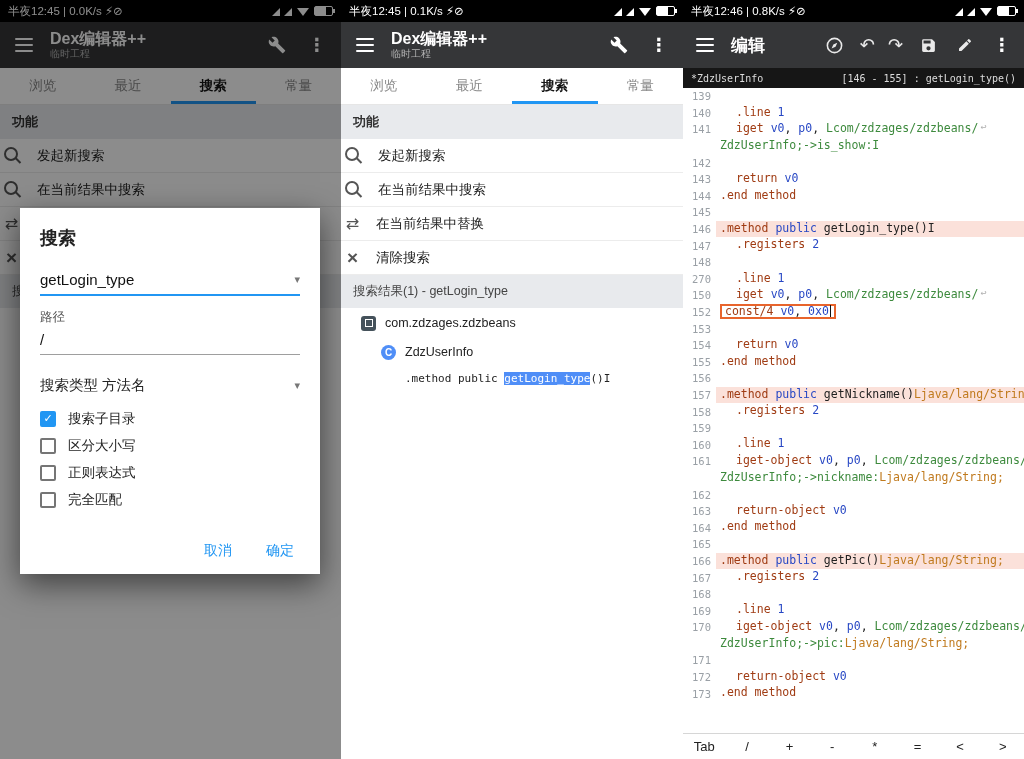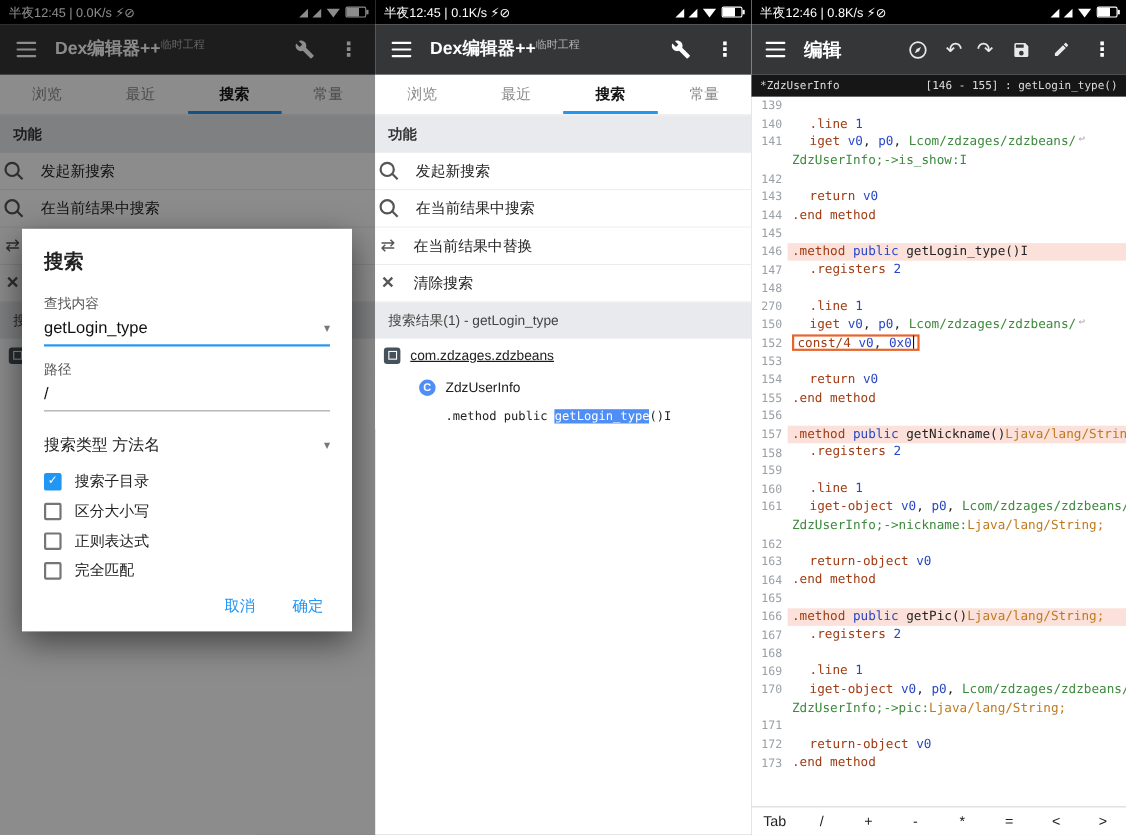--- a/index.html
+++ b/index.html
@@ -12,21 +12,21 @@
   .st-cluster{display:flex;align-items:flex-end;}
   .sig{width:0;height:0;border-left:8px solid transparent;border-bottom:8px solid #fff;margin-left:4px;}
   .wifi{width:0;height:0;border-left:6px solid transparent;border-right:6px solid transparent;border-top:8px solid #fff;margin-left:5px;}
   .batt{width:17px;height:8px;border:1px solid #fff;border-radius:2px;margin-left:5px;position:relative;background:linear-gradient(90deg,#fff 65%,transparent 65%);}
   .batt::after{content:"";position:absolute;right:-3px;top:1.5px;width:2px;height:4px;background:#fff;}
 
   
   .appbar{height:46px;background:#353638;display:flex;align-items:center;padding:0 12px;flex:none;}
   .iconbtn{display:flex;align-items:center;justify-content:center;min-width:24px;height:26px;cursor:pointer;color:#fff;}
   .hmb{width:18px;height:2px;background:#fff;border-radius:1px;box-shadow:0 -6px 0 #fff,0 6px 0 #fff;display:block;}
-  .titles{display:flex;margin-left:14px;line-height:1.15;}
+  .titles{display:flex;flex-direction:column;margin-left:14px;line-height:1.15;}
   .apptitle{color:#fff;font-size:16px;font-weight:bold;}
   .appsub{color:#b3b3b3;font-size:10px;}
   .appbar-actions{margin-left:auto;display:flex;align-items:center;gap:16px;}
   .dots{font-size:18px;color:#fff;font-weight:bold;}
 
   
   .tabs{height:36px;display:flex;background:#fff;flex:none;border-bottom:1px solid #e6e6e6;}
   .tab{flex:1;display:flex;align-items:center;justify-content:center;font-size:13.5px;color:#8a8a8a;cursor:pointer;}
   .tab.active{color:#141414;font-weight:bold;box-shadow:inset 0 -3px 0 #2196f3;}
 
@@ -34,21 +34,21 @@
   .secheader{background:#e8eaed;padding:8px 12px;font-size:13px;font-weight:bold;color:#333;flex:none;}
   .secheader.results{font-weight:normal;font-size:12.5px;color:#444;}
   .item{height:33px;display:flex;align-items:center;padding:0 4px;gap:16px;border-bottom:1px solid #ececec;font-size:13.5px;color:#222;background:#fff;cursor:pointer;flex:none;}
   .ic-search{width:10px;height:10px;border:2px solid #555;border-radius:50%;position:relative;flex:none;margin:0 3px 3px 0;}
   .ic-search::after{content:"";position:absolute;width:2px;height:7px;background:#555;right:-3px;bottom:-5px;transform:rotate(-45deg);}
   .ic-text{font-size:16px;color:#555;width:15px;text-align:center;flex:none;line-height:1;}
   .ic-clear{font-size:19px;font-weight:bold;}
 
   
   .trow{display:flex;align-items:center;gap:9px;cursor:pointer;background:#fff;}
-  .t0{height:30px;padding-left:8px;text-decoration:underline;}
+  .t0{height:30px;padding-left:20px;}
   .t1{height:28px;padding-left:40px;}
   .t2{height:24px;padding-left:64px;}
   .pkgicon{width:15px;height:15px;background:#45525b;border-radius:3px;display:flex;align-items:center;justify-content:center;flex:none;}
   .pkginner{width:6px;height:6px;border:1.5px solid #fff;display:block;}
   .clsicon{width:15px;height:15px;background:#4f8ef7;border-radius:50%;color:#fff;font-size:10px;font-weight:bold;display:flex;align-items:center;justify-content:center;flex:none;}
   .tlabel{font-size:12.5px;color:#222;}
   .msig{font-size:11px;color:#222;font-family:"DejaVu Sans Mono",monospace;}
   .sel{background:#4f8ef7;color:#fff;}
 
   
@@ -158,21 +158,20 @@
         <span class="tlabel">ZdzUserInfo</span>
       </div>
       <div class="trow t2">
         <span class="msig"><span>.method public </span><span class="sel">getLogin_type</span><span>()I</span></span>
       </div>
     </div>
     <div class="dim"></div>
 
     <div class="dialog">
       <div class="dlg-title">搜索</div>
-      <div class="dlg-label">查找内容</div>
       <div class="dlg-field blue">
         <span class="dlg-value">getLogin_type</span>
         <span class="caret">▾</span>
       </div>
       <div class="dlg-label">路径</div>
       <div class="dlg-field gray">
         <span class="dlg-value">/</span>
       </div>
       <div class="dlg-type">
         <span><span>搜索类型</span> <span>方法名</span></span>

